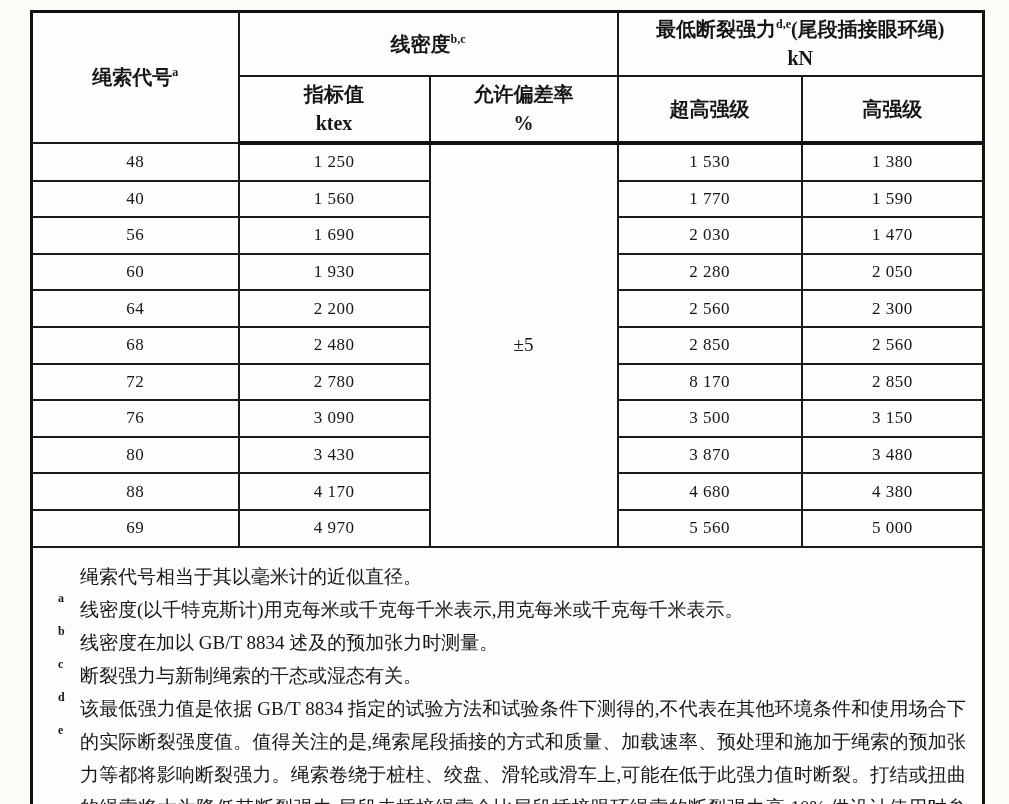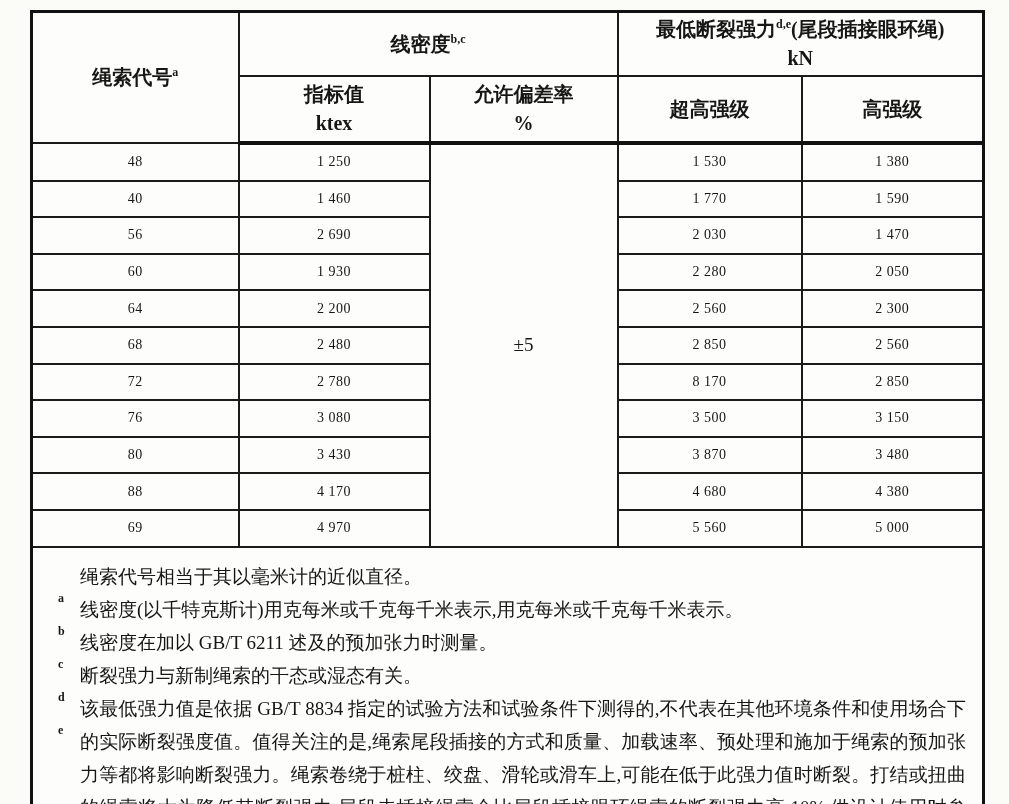--- a/index.html
+++ b/index.html
@@ -44,21 +44,21 @@
   tr.subhead th { height: 64px; border-bottom: 4px solid #111; }
   sup {
     font-size: 12px;
     font-weight: 600;
     vertical-align: super;
     line-height: 0;
     margin-top: 40px;
   }
   tbody td {
     height: 34.6px;
-    font-size: 14px;
+    font-size: 17px;
     letter-spacing: 0.5px;
   }
   td.dev-cell {
     font-size: 19px;
     letter-spacing: 0;
   }
   tfoot td.footcell {
     border-top: 2px solid #1b1b1b;
     text-align: left;
     vertical-align: top;
@@ -124,27 +124,27 @@
     <tbody id="tbody">
         <tr>
           <td>48</td>
           <td>1 250</td>
           <td rowspan="11" class="dev-cell">±5</td>
           <td>1 530</td>
           <td>1 380</td>
         </tr>
         <tr>
           <td>40</td>
-          <td>1 460</td>
+          <td>1 560</td>
           <td>1 770</td>
           <td>1 590</td>
         </tr>
         <tr>
           <td>56</td>
-          <td>2 690</td>
+          <td>1 690</td>
           <td>2 030</td>
           <td>1 470</td>
         </tr>
         <tr>
           <td>60</td>
           <td>1 930</td>
           <td>2 280</td>
           <td>2 050</td>
         </tr>
         <tr>
@@ -160,21 +160,21 @@
           <td>2 560</td>
         </tr>
         <tr>
           <td>72</td>
           <td>2 780</td>
           <td>8 170</td>
           <td>2 850</td>
         </tr>
         <tr>
           <td>76</td>
-          <td>3 080</td>
+          <td>3 090</td>
           <td>3 500</td>
           <td>3 150</td>
         </tr>
         <tr>
           <td>80</td>
           <td>3 430</td>
           <td>3 870</td>
           <td>3 480</td>
         </tr>
         <tr>
@@ -188,20 +188,20 @@
           <td>4 970</td>
           <td>5 560</td>
           <td>5 000</td>
         </tr>
       </tbody>
     <tfoot>
       <tr>
         <td class="footcell" colspan="5">
           <p class="footnote"><sup class="fn-sup">a</sup><span>绳索代号相当于其以毫米计的近似直径。</span></p>
           <p class="footnote"><sup class="fn-sup">b</sup><span>线密度(以千特克斯计)用克每米或千克每千米表示,用克每米或千克每千米表示。</span></p>
-          <p class="footnote"><sup class="fn-sup">c</sup><span>线密度在加以 GB/T 6211 述及的预加张力时测量。</span></p>
+          <p class="footnote"><sup class="fn-sup">c</sup><span>线密度在加以 GB/T 8834 述及的预加张力时测量。</span></p>
           <p class="footnote"><sup class="fn-sup">d</sup><span>断裂强力与新制绳索的干态或湿态有关。</span></p>
           <p class="footnote"><sup class="fn-sup">e</sup><span>该最低强力值是依据 GB/T 8834 指定的试验方法和试验条件下测得的,不代表在其他环境条件和使用场合下的实际断裂强度值。值得关注的是,绳索尾段插接的方式和质量、加载速率、预处理和施加于绳索的预加张力等都将影响断裂强力。绳索卷绕于桩柱、绞盘、滑轮或滑车上,可能在低于此强力值时断裂。打结或扭曲的绳索将大为降低其断裂强力;尾段未插接绳索会比尾段插接眼环绳索的断裂强力高 10%,供设计使用时参考。</span></p>
         </td>
       </tr>
     </tfoot>
   </table>
 </div>
 
 </body></html>

